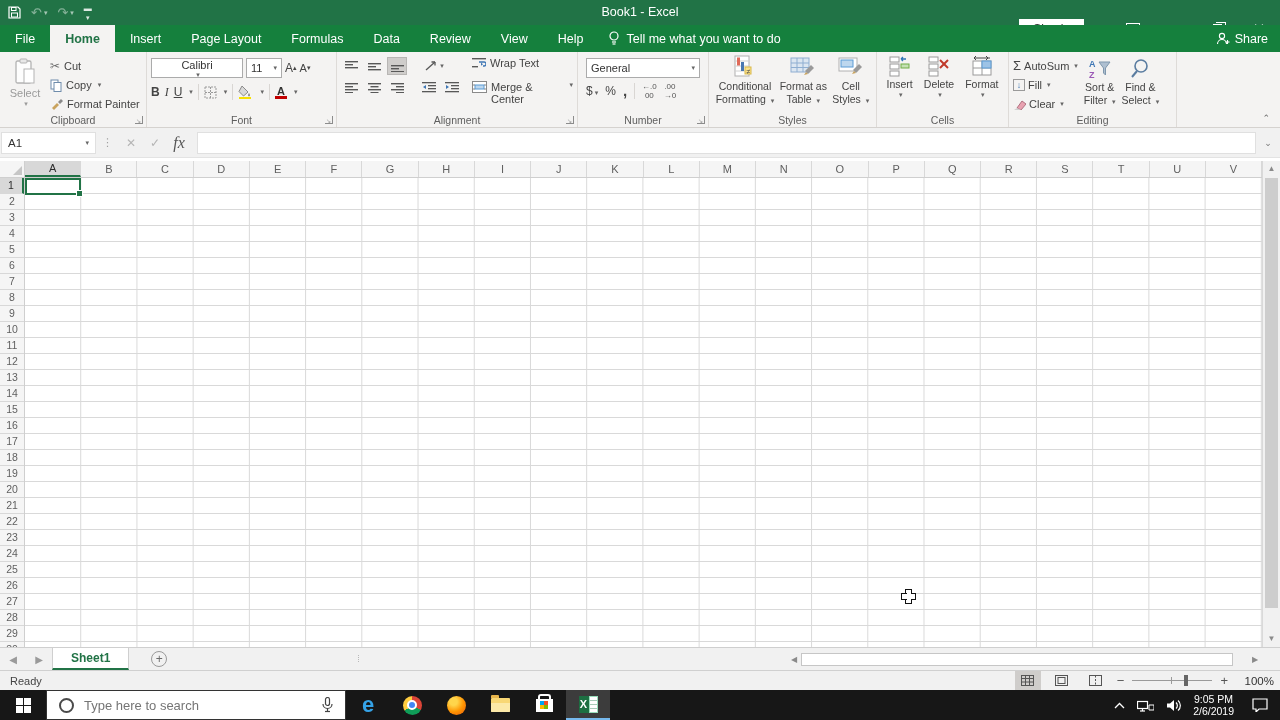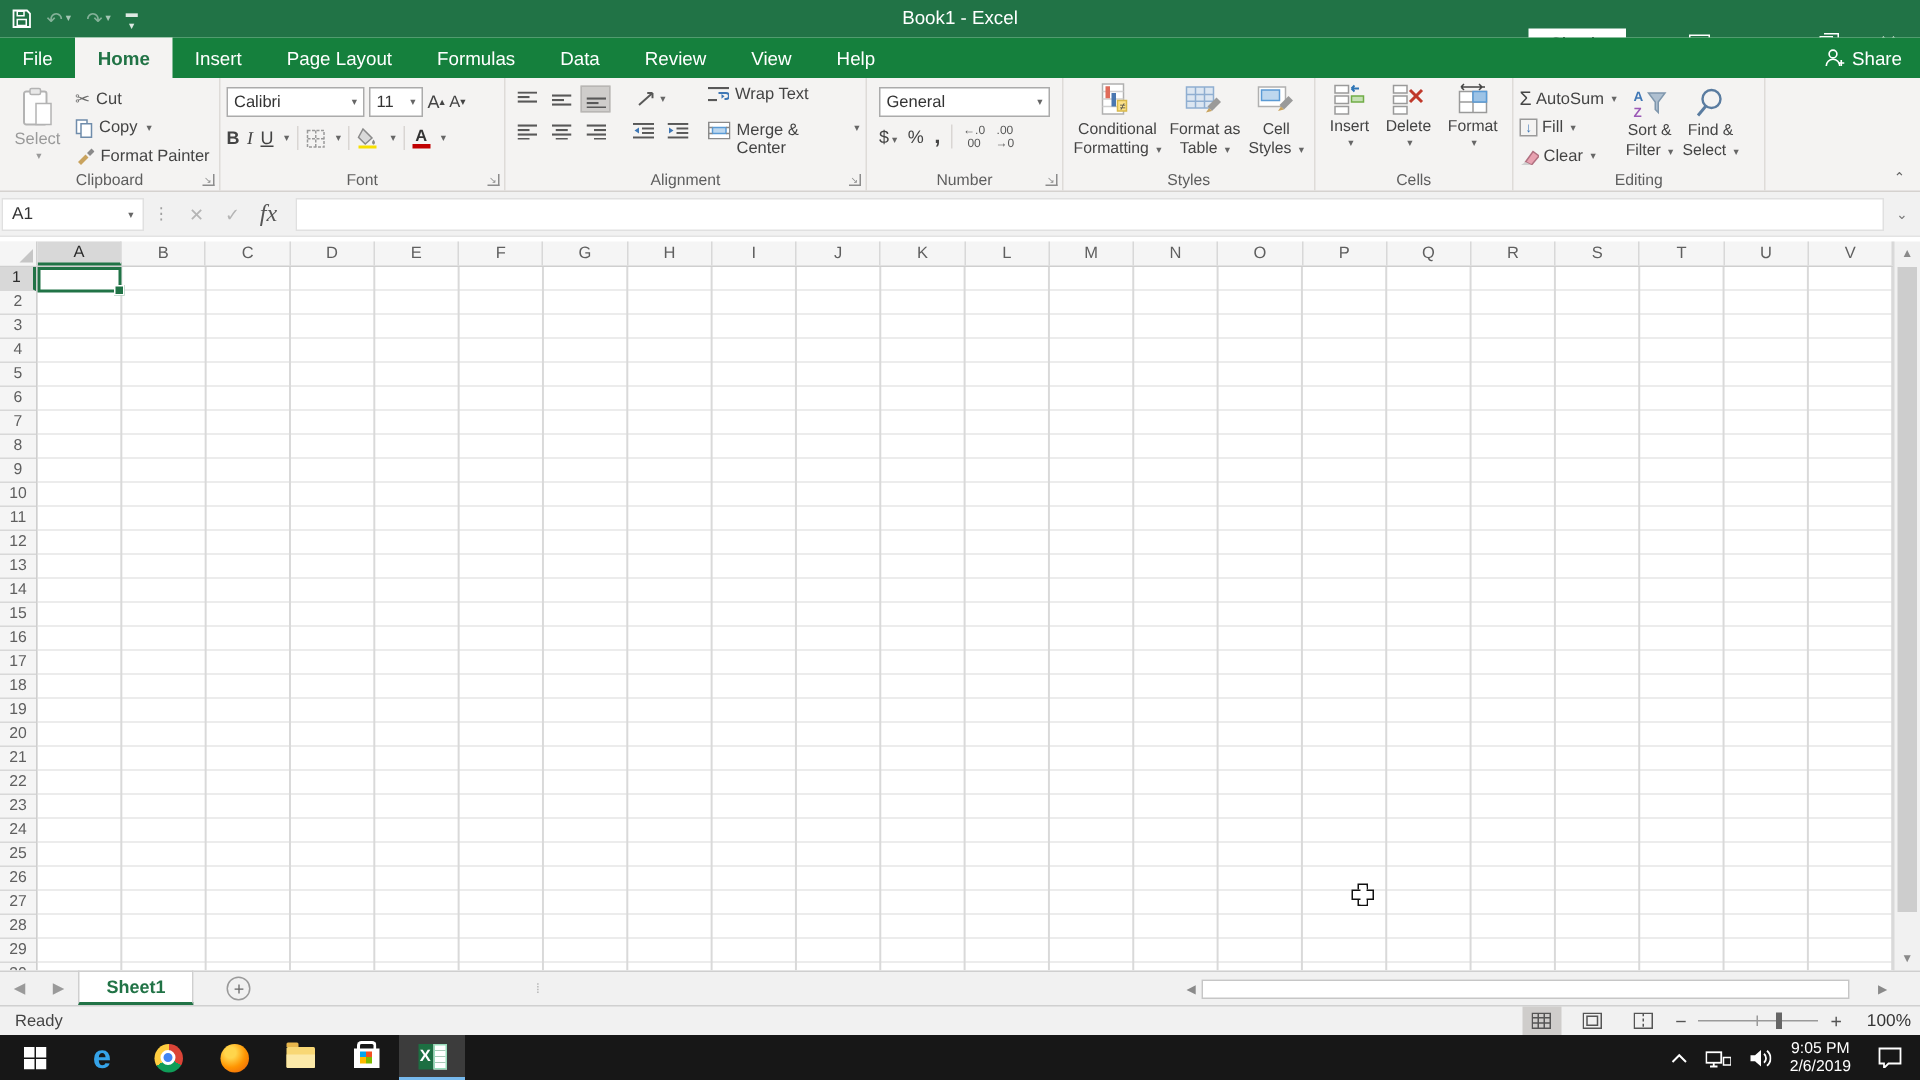--- a/index.html
+++ b/index.html
@@ -202,20 +202,30 @@
       <div class="rtab">File</div>
       <div class="rtab active">Home</div>
       <div class="rtab">Insert</div>
       <div class="rtab">Page Layout</div>
       <div class="rtab">Formulas</div>
       <div class="rtab">Data</div>
       <div class="rtab">Review</div>
       <div class="rtab">View</div>
       <div class="rtab">Help</div>
     </div>
+  <div id="tellme">
+    <span>
+      <svg width="12" height="15" viewBox="0 0 12 15">
+          <circle cx="6" cy="5" r="4" fill="none" stroke="#fff" stroke-width="1.2"></circle>
+          <line x1="4" y1="11" x2="8" y2="11" stroke="#fff" stroke-width="1.2"></line>
+          <line x1="4.5" y1="13" x2="7.5" y2="13" stroke="#fff" stroke-width="1.2"></line>
+        </svg>
+    </span>
+    <span>Tell me what you want to do</span>
+  </div>
 </div>
 <div id="share">
   <span>
     <svg width="14" height="13" viewBox="0 0 14 13">
         <circle cx="6" cy="4" r="2.6" fill="none" stroke="#fff" stroke-width="1.1"></circle>
         <path d="M1.5 12 a4.5 4.5 0 0 1 9 0" fill="none" stroke="#fff" stroke-width="1.1"></path>
         <line x1="11.5" y1="8" x2="11.5" y2="12" stroke="#fff" stroke-width="1.1"></line>
         <line x1="9.5" y1="10" x2="13.5" y2="10" stroke="#fff" stroke-width="1.1"></line>
       </svg>
   </span>
@@ -260,21 +270,21 @@
         </span>
         <span class="rbtxt">Format Painter</span>
       </div>
     </div>
     <div class="glabel">Clipboard</div>
     <div class="launcher"></div>
   </div>
 
   <div class="rgroup" id="g-font">
     <div class="fontrow1">
-      <div class="combo" style="width:92px;">
+      <div class="combo" style="width:92px;flex-direction:column;">
         <span>Calibri</span>
           <span class="dd">▾</span>
       </div>
       <div class="combo" style="width:36px;">
         <span>11</span>
           <span class="dd">▾</span>
       </div>
       <span class="icobtn" style="font-size:12px;color:#444;">A<span style="font-size:7px;vertical-align:super;">▴</span></span>
       <span class="icobtn" style="font-size:11px;color:#444;">A<span style="font-size:7px;vertical-align:super;">▾</span></span>
     </div>
@@ -715,20 +725,32 @@
   <div id="startbtn">
     <span>
       <svg width="15" height="15" viewBox="0 0 15 15">
           <rect x="0" y="0" width="7" height="7" fill="#fff"></rect>
           <rect x="8" y="0" width="7" height="7" fill="#fff"></rect>
           <rect x="0" y="8" width="7" height="7" fill="#fff"></rect>
           <rect x="8" y="8" width="7" height="7" fill="#fff"></rect>
         </svg>
     </span>
   </div>
+  <div id="searchbox">
+    <span id="cortana"></span>
+    <input id="search-input" placeholder="Type here to search" style="">
+    <span style="margin-right:12px;">
+      <svg width="11" height="16" viewBox="0 0 11 16">
+          <rect x="3.5" y="0.5" width="4" height="8" rx="2" fill="none" stroke="#444" stroke-width="1.2"></rect>
+          <path d="M1 7 a4.5 4.5 0 0 0 9 0" fill="none" stroke="#444" stroke-width="1.2"></path>
+          <line x1="5.5" y1="11.5" x2="5.5" y2="14" stroke="#444" stroke-width="1.2"></line>
+          <line x1="3" y1="14.5" x2="8" y2="14.5" stroke="#444" stroke-width="1.2"></line>
+        </svg>
+    </span>
+  </div>
   <div id="task-apps">
       <div class="tapp">
         <span class="tico-edge">e</span>
       </div>
       <div class="tapp">
         <span class="tico-chrome"></span>
       </div>
       <div class="tapp">
         <span class="tico-firefox"></span>
       </div>

